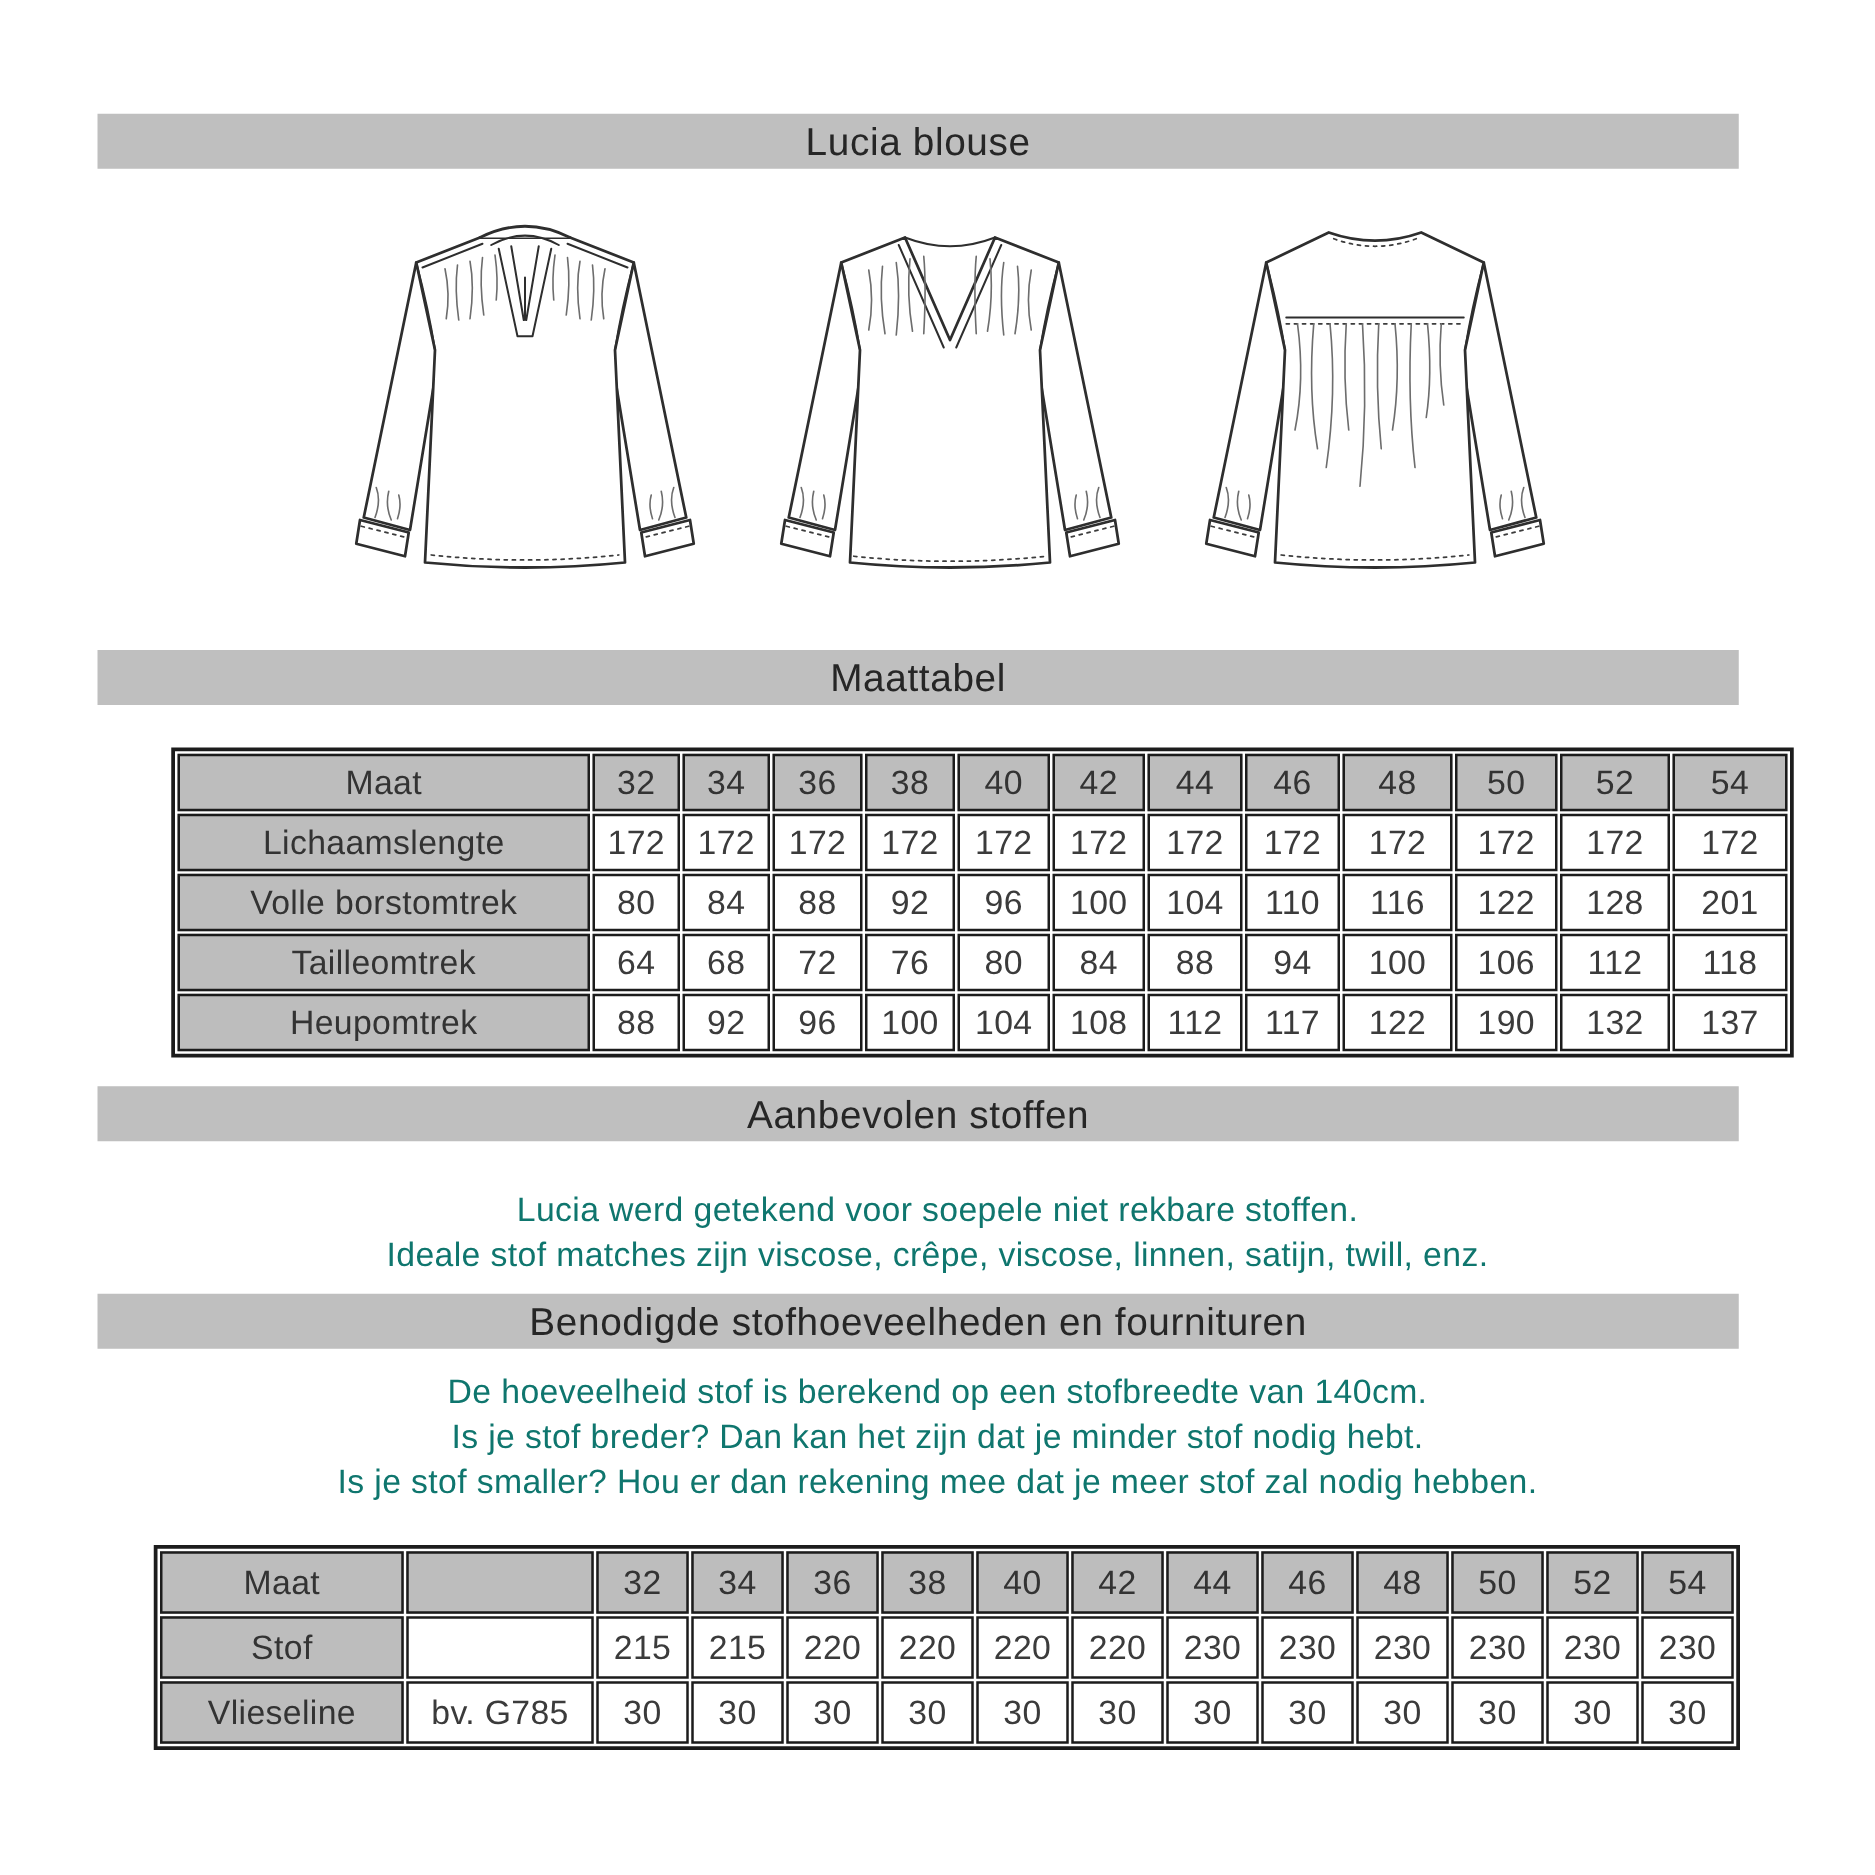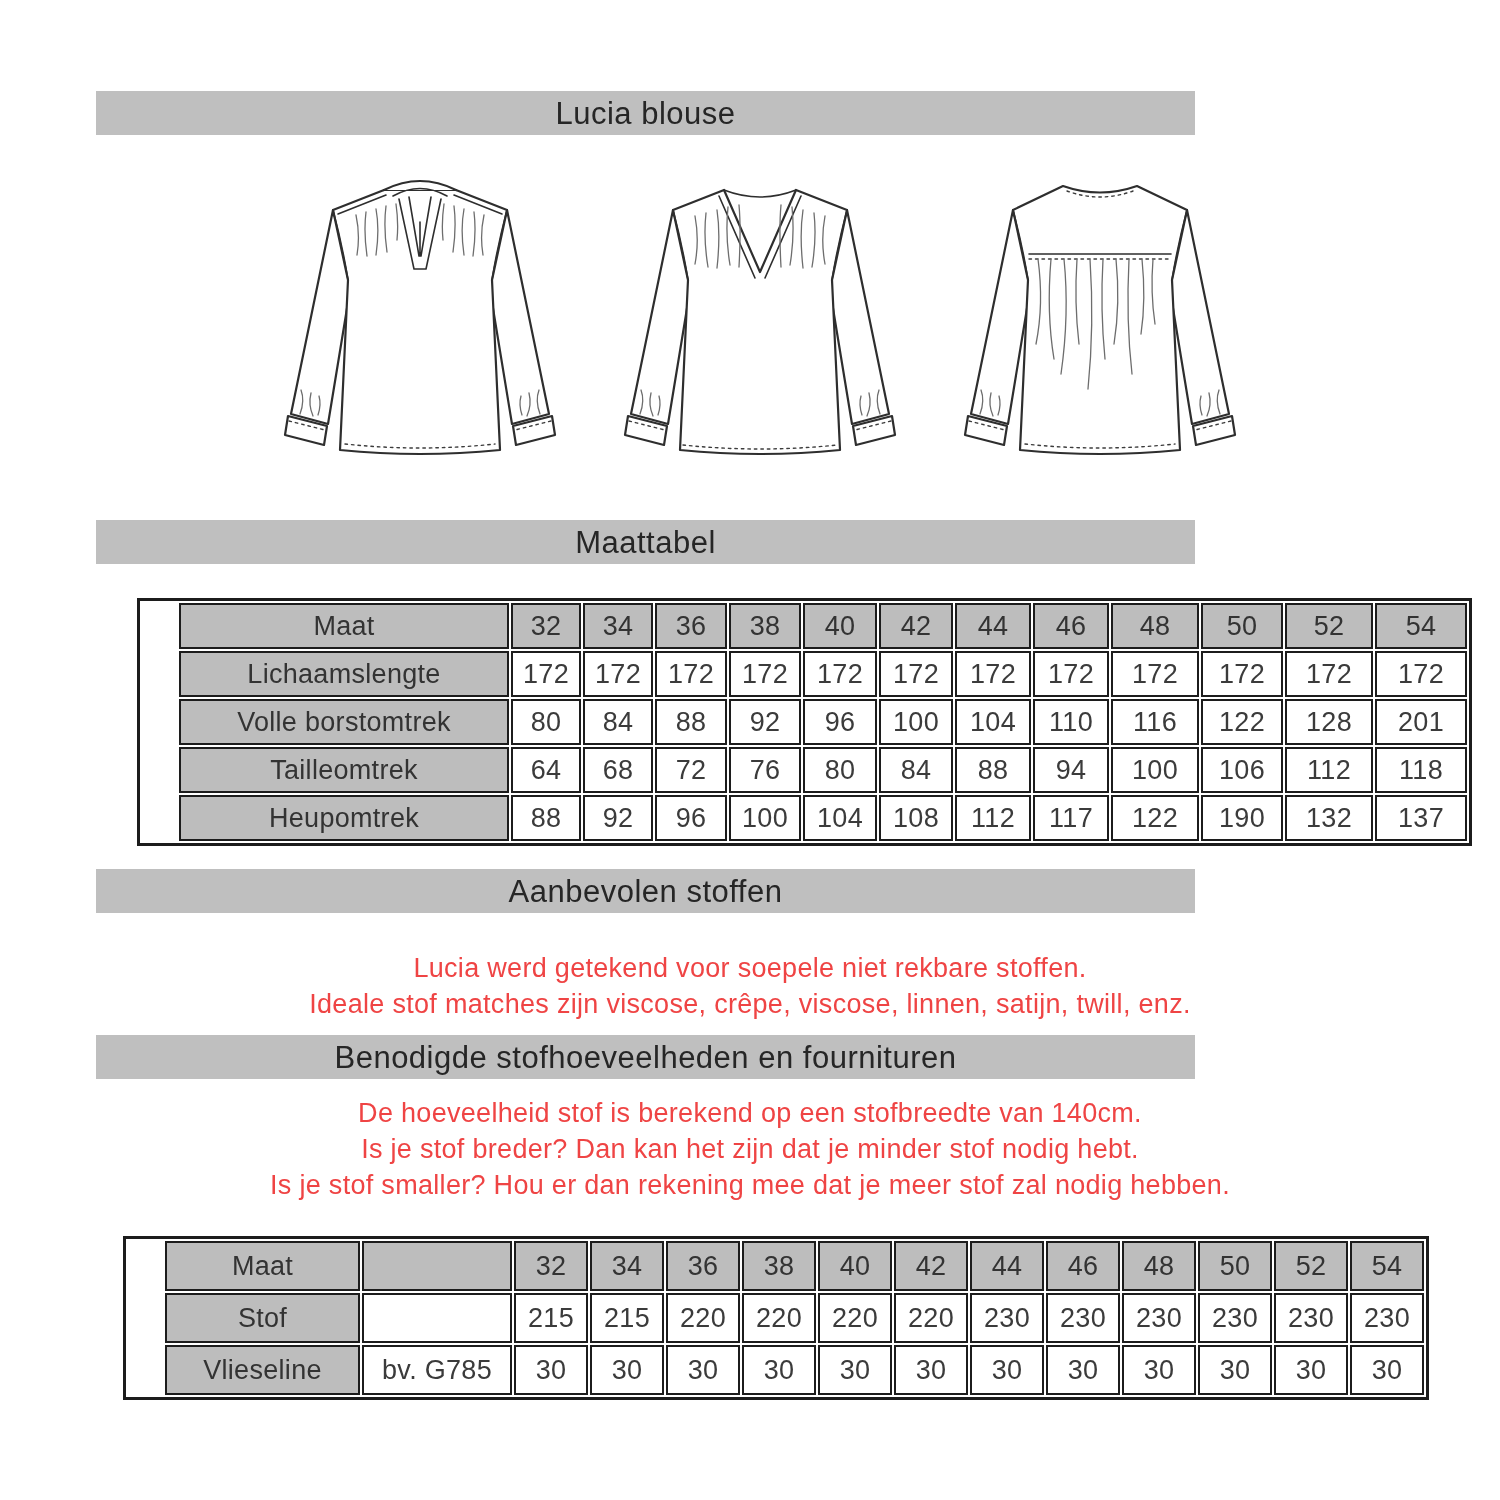--- a/index.html
+++ b/index.html
@@ -1,25 +1,25 @@
 <!DOCTYPE html>
 <html><head>
 <meta charset="utf-8">
 <style>
   html,body{margin:0;padding:0;background:#ffffff;}
   #canvas{position:relative;width:1500px;height:1500px;background:#ffffff;overflow:hidden;
           font-family:"Liberation Sans", sans-serif;font-weight:300;}
-  .bar{position:absolute;left:96px;width:1099px;height:44px;background:#bfbfbf;
+  .bar{position:absolute;left:78px;width:1313px;height:44px;background:#bfbfbf;
        text-align:center;line-height:45px;font-size:31px;color:#262626;letter-spacing:.5px;}
   .drawings{position:absolute;left:255px;top:152px;width:1010px;height:338px;
             display:flex;justify-content:space-between;align-items:flex-start;}
   .para{position:absolute;left:0;width:1500px;text-align:center;font-size:27px;
-        color:#ef4444;line-height:36px;letter-spacing:.3px;}
+        color:#0f766e;line-height:36px;letter-spacing:.3px;}
   table.tbl{position:absolute;border-collapse:separate;border-spacing:2px;
-            border:3px solid #1c1c1c;background:#ffffff;padding-left:37px;}
+            border:3px solid #1c1c1c;background:#ffffff;}
   table.tbl td{border:2px solid #1c1c1c;background:#ffffff;text-align:center;vertical-align:middle;
                font-size:27px;color:#3b3b3b;height:42px;padding:0 2px;white-space:nowrap;letter-spacing:.3px;}
   table.tbl td.gray{background:#bdbdbd;color:#333333;}
   table.tbl2 td{height:46px;}
   svg .outline{fill:#ffffff;stroke:#2e2e2e;stroke-width:2.2;stroke-linejoin:round;stroke-linecap:round;}
   svg .seam{fill:none;stroke:#2e2e2e;stroke-width:1.6;stroke-linecap:round;}
   svg .gather{fill:none;stroke:#6d6d6d;stroke-width:1.3;stroke-linecap:round;}
   svg .stitch{fill:none;stroke:#3c3c3c;stroke-width:1.4;stroke-dasharray:2.5,4;stroke-linecap:round;}
 </style>
 </head>

